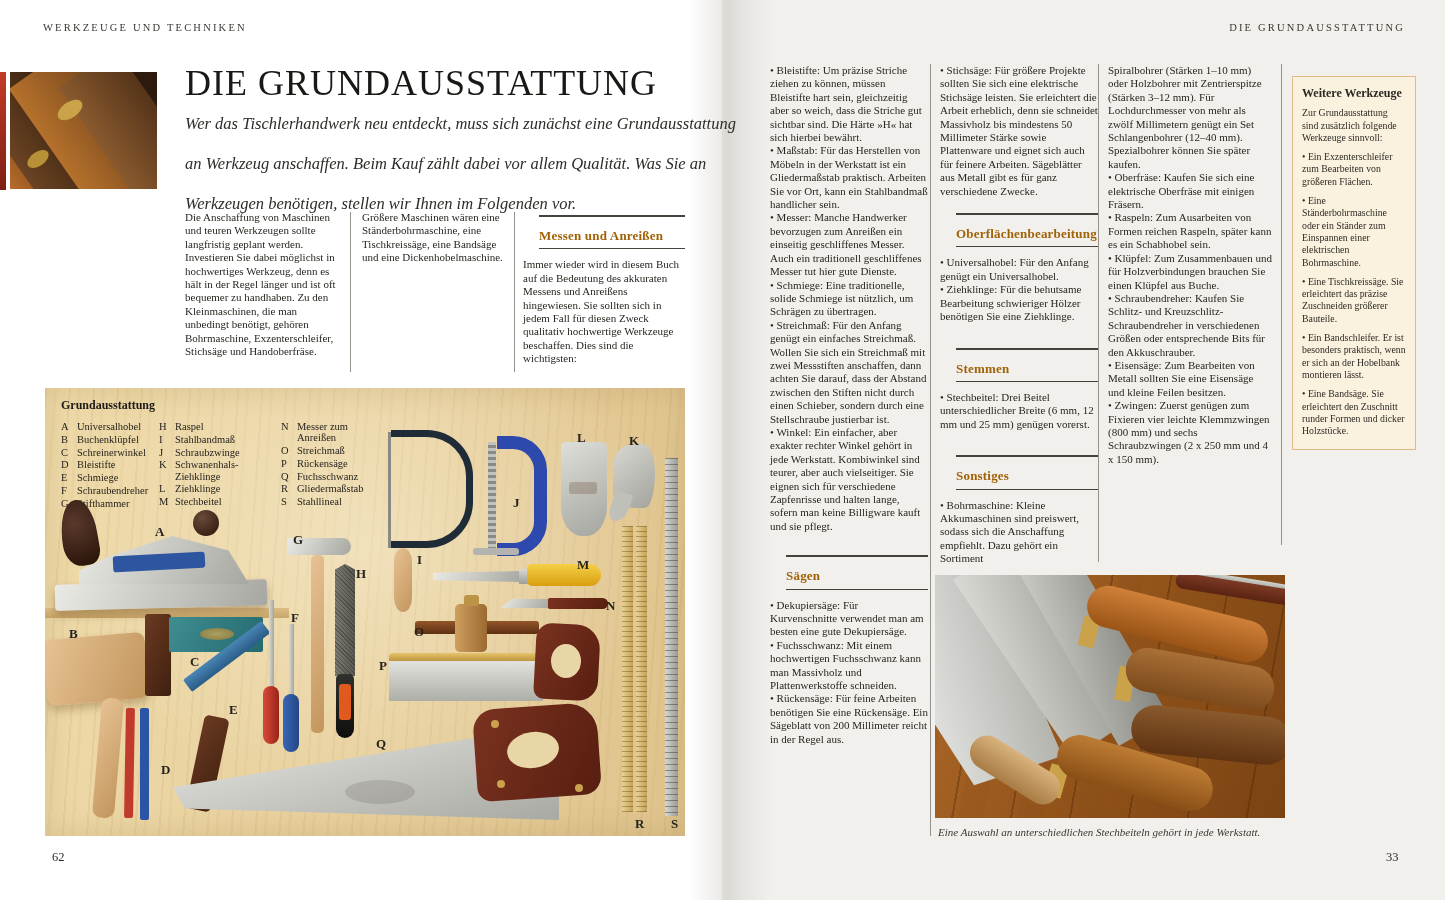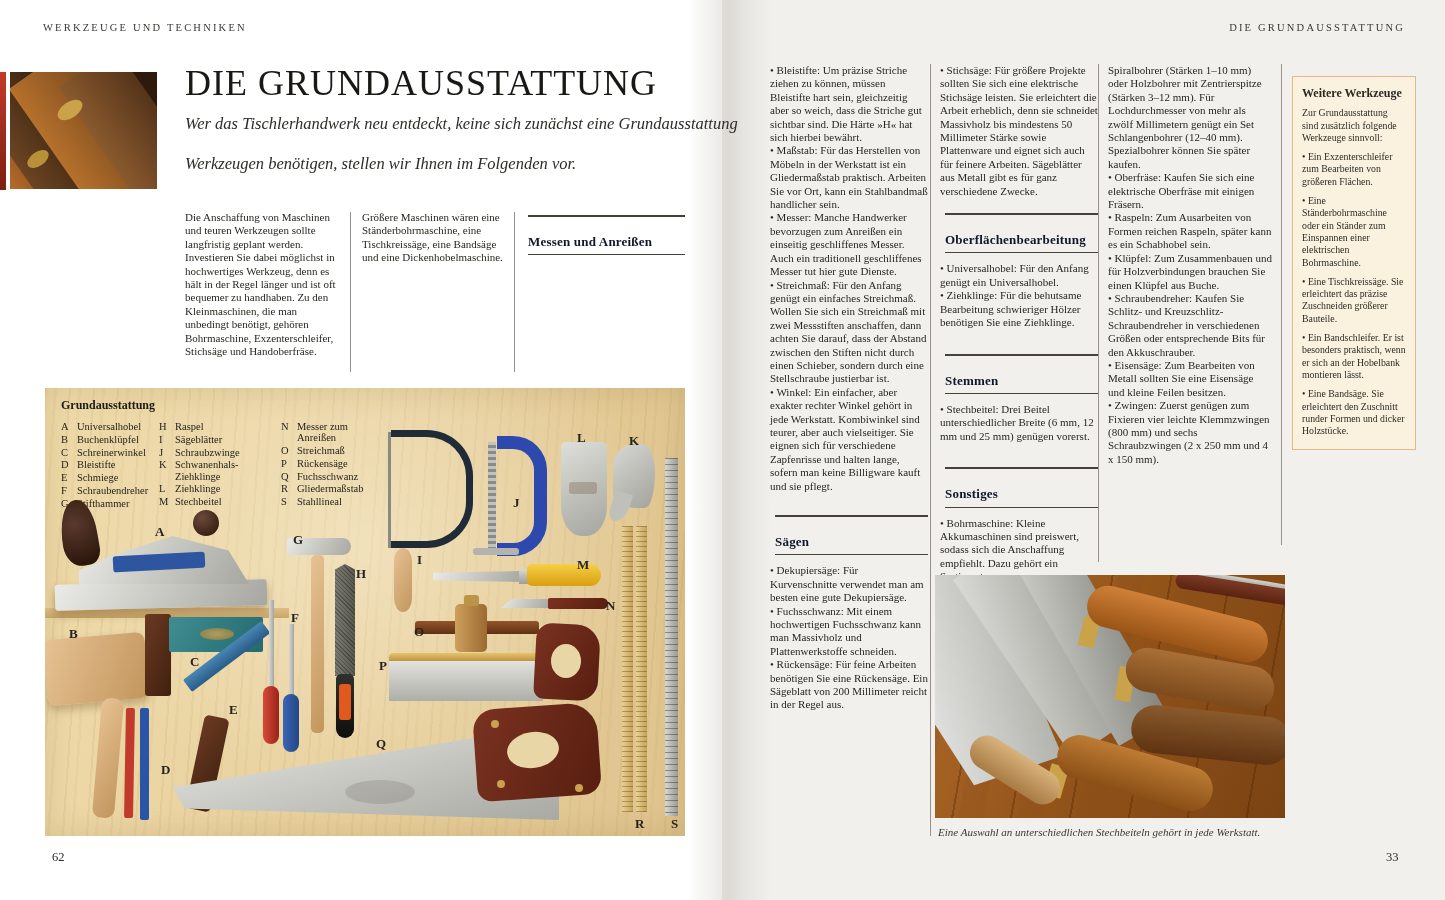--- a/index.html
+++ b/index.html
@@ -14,22 +14,22 @@
     background:linear-gradient(to right, rgba(110,100,85,0) 0%, rgba(110,100,85,.16) 48%, rgba(110,100,85,.08) 66%, rgba(110,100,85,0) 100%); }
 
   
   .runhead { font-size:10.5px; letter-spacing:2.2px; color:#3a3833; }
   .pagenum { font-size:12.5px; color:#2b2a26; }
   .booktitle { font-size:36px; letter-spacing:1px; color:#191815; font-weight:normal; white-space:nowrap; }
   .introline { font-style:italic; font-size:16.5px; color:#2e2c28; height:40px; line-height:40px; white-space:nowrap; }
   .col { position:absolute; width:158px; font-size:11px; line-height:13.4px; color:#28261f; }
   .col p { margin:0; }
   .pgap { margin-top:13px !important; }
-  .rule-head { margin:15px 0 9px 5px; border-top:2px solid #45423c; border-bottom:1.5px solid #45423c;
-    padding:18px 0 6px 0; font-weight:bold; font-size:13px; letter-spacing:.2px; color:#0f172a; }
+  .rule-head { margin:15px 0 9px 16px; border-top:2px solid #45423c; border-bottom:1.5px solid #45423c;
+    padding:12px 0 6px 0; font-weight:bold; font-size:13px; letter-spacing:.2px; color:#a16207; }
   .rule-head.first { margin-top:4px; }
   .vrule { position:absolute; width:1px; background:#94928b; }
   .caption { font-style:italic; font-size:11px; color:#3a3832; }
 
   
   #photo1 { position:absolute; left:45px; top:388px; width:640px; height:448px; overflow:hidden;
     background:
       radial-gradient(ellipse at 50% 35%, rgba(255,250,232,.40), rgba(255,250,232,0) 65%),
       repeating-linear-gradient(94deg, rgba(170,128,62,.10) 0 2px, rgba(170,128,62,0) 2px 9px, rgba(170,128,62,.06) 9px 12px, rgba(170,128,62,0) 12px 24px),
       linear-gradient(100deg,#eedaa9 0%,#e7cf9c 55%,#dfc38d 100%);
@@ -81,34 +81,36 @@
     <div class="stripe" style="left:12px;top:-25px;width:68px;height:230px;background:linear-gradient(90deg,#6b4423,#3c2410);"></div>
     <div class="stripe" style="left:58px;top:-25px;width:74px;height:230px;background:linear-gradient(90deg,#b5712c,#7c4a1e);"></div>
     <div class="stripe" style="left:108px;top:-25px;width:70px;height:230px;background:linear-gradient(90deg,#8a5a2e,#55341a);"></div>
     <div class="stripe" style="left:46px;top:30px;width:28px;height:16px;background:#caa24a;border-radius:50%;"></div>
     <div class="stripe" style="left:16px;top:80px;width:24px;height:14px;background:#b89038;border-radius:50%;"></div>
   </div>
 
   <h1 class="abs booktitle" style="left:185px;top:62px;">DIE GRUNDAUSSTATTUNG</h1>
 
   <div class="abs" style="left:185px;top:104px;">
-    <div class="introline">Wer das Tischlerhandwerk neu entdeckt, keine sich zunächst eine Grundausstattung</div>
+    <div class="introline">Wer das Tischlerhandwerk neu entdeckt, muss sich zunächst eine Grundausstattung</div>
+    <div class="introline">an Werkzeug anschaffen. Beim Kauf zählt dabei vor allem Qualität. Was Sie an</div>
     <div class="introline">Werkzeugen benötigen, stellen wir Ihnen im Folgenden vor.</div>
   </div>
 
   <div class="col" style="left:185px;top:211px;">
     <p>Die Anschaffung von Maschinen und teuren Werkzeugen sollte langfristig geplant werden. Investieren Sie dabei möglichst in hochwertiges Werkzeug, denn es hält in der Regel länger und ist oft bequemer zu handhaben. Zu den Kleinmaschinen, die man unbedingt benötigt, gehören Bohrmaschine, Exzenterschleifer, Stichsäge und Handoberfräse.</p>
   </div>
   <div class="vrule" style="left:350px;top:212px;height:160px;"></div>
   <div class="col" style="left:362px;top:211px;width:146px;">
     <p>Größere Maschinen wären eine Ständerbohrmaschine, eine Tischkreissäge, eine Bandsäge und eine Dickenhobelmaschine.</p>
   </div>
   <div class="vrule" style="left:514px;top:212px;height:160px;"></div>
   <div class="col" style="left:523px;top:211px;width:162px;">
     <div class="rule-head first">Messen und Anreißen</div>
+    <p>Immer wieder wird in diesem Buch auf die Bedeutung des akkuraten Messens und Anreißens hingewiesen. Sie sollten sich in jedem Fall für diesen Zweck qualitativ hochwertige Werkzeuge beschaffen. Dies sind die wichtigsten:</p>
   </div>
 
   <div id="photo1">
     <div class="legend-title" style="left:16px;top:10px;">Grundausstattung</div>
 
     <div class="legend-col" style="left:16px;top:33px;width:96px;">
       <div class="legend-row">
           <span class="legend-letter">A</span>
           <span class="legend-label">Universalhobel</span>
         </div>
@@ -138,21 +140,21 @@
         </div>
     </div>
 
     <div class="legend-col" style="left:114px;top:33px;width:108px;">
       <div class="legend-row">
           <span class="legend-letter">H</span>
           <span class="legend-label">Raspel</span>
         </div>
       <div class="legend-row">
           <span class="legend-letter">I</span>
-          <span class="legend-label">Sägeblätter</span>
+          <span class="legend-label">Stahlbandmaß</span>
         </div>
       <div class="legend-row">
           <span class="legend-letter">J</span>
           <span class="legend-label">Schraubzwinge</span>
         </div>
       <div class="legend-row">
           <span class="legend-letter">K</span>
           <span class="legend-label">Schwanenhals-
 Ziehklinge</span>
         </div>
@@ -290,20 +292,21 @@
   </div>
 
   <div class="abs pagenum" style="left:52px;top:850px;">62</div>
 
   <div class="abs runhead" style="right:40px;top:22px;">DIE GRUNDAUSSTATTUNG</div>
 
   <div class="col" style="left:770px;top:64px;">
     <p>• Bleistifte: Um präzise Striche ziehen zu können, müssen Bleistifte hart sein, gleichzeitig aber so weich, dass die Striche gut sichtbar sind. Die Härte »H« hat sich hierbei bewährt.</p>
     <p>• Maßstab: Für das Herstellen von Möbeln in der Werkstatt ist ein Gliedermaßstab praktisch. Arbeiten Sie vor Ort, kann ein Stahlbandmaß handlicher sein.</p>
     <p>• Messer: Manche Handwerker bevorzugen zum Anreißen ein einseitig geschliffenes Messer. Auch ein traditionell geschliffenes Messer tut hier gute Dienste.</p>
+    <p>• Schmiege: Eine traditionelle, solide Schmiege ist nützlich, um Schrägen zu übertragen.</p>
     <p>• Streichmaß: Für den Anfang genügt ein einfaches Streichmaß. Wollen Sie sich ein Streichmaß mit zwei Messstiften anschaffen, dann achten Sie darauf, dass der Abstand zwischen den Stiften nicht durch einen Schieber, sondern durch eine Stellschraube justierbar ist.</p>
     <p>• Winkel: Ein einfacher, aber exakter rechter Winkel gehört in jede Werkstatt. Kombiwinkel sind teurer, aber auch vielseitiger. Sie eignen sich für verschiedene Zapfenrisse und halten lange, sofern man keine Billigware kauft und sie pflegt.</p>
     <div class="rule-head" style="margin-top:22px;">Sägen</div>
     <p>• Dekupiersäge: Für Kurvenschnitte verwendet man am besten eine gute Dekupiersäge.</p>
     <p>• Fuchsschwanz: Mit einem hochwertigen Fuchsschwanz kann man Massivholz und Plattenwerkstoffe schneiden.</p>
     <p>• Rückensäge: Für feine Arbeiten benötigen Sie eine Rückensäge. Ein Sägeblatt von 200 Millimeter reicht in der Regel aus.</p>
   </div>
   <div class="vrule" style="left:930px;top:64px;height:772px;"></div>
 
   <div class="col" style="left:940px;top:64px;">

